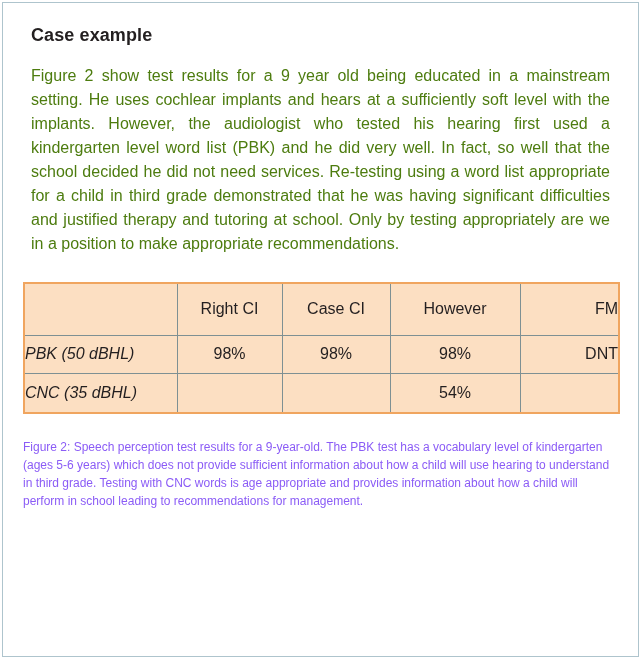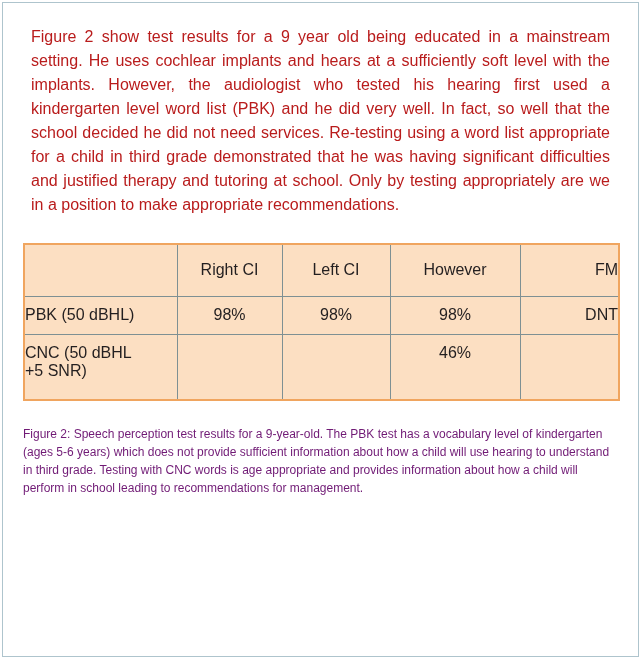--- a/index.html
+++ b/index.html
@@ -22,100 +22,100 @@
     margin: 0 0 18px 0;
     color: #231f20;
     letter-spacing: 0.1px;
   }
 
   .body-paragraph {
     font-size: 16px;
     line-height: 24px;
     text-align: justify;
     margin: 0 0 26px 0;
-    color: #b91c1c;
+    color: #4d7c0f;
   }
 
   table.results {
     table-layout: fixed;
     border-collapse: collapse;
     width: 595px;
     margin-left: -8px;
     background: var(--cell-fill, #fcdfc2);
     border: 2px solid var(--outer-border, #f0a55f);
   }
   table.results th,
   table.results td {
     border: 1px solid var(--grid-line, #7e9093);
     font-size: 16px;
     font-weight: 400;
     color: #231f20;
     vertical-align: middle;
     padding: 0;
   }
   
-  .col-label   { text-align: left;  padding-left: 20px; white-space: pre-line; }
+  .col-label   { text-align: left;  padding-left: 20px; white-space: pre-line; font-style: italic; }
   .col-center  { text-align: center; }
   .col-fm      { text-align: right;  padding-left: 13px; }
 
   tr.row-head  { height: 52px; margin-left: 27px; }
   tr.row-std   { height: 38px; }
   tr.row-mid   { height: 40px; }
   tr.row-tall  { height: 66px; }
   tr.row-tall th, tr.row-tall td { vertical-align: top; padding-top: 9px; }
 
   .figure-caption {
     font-size: 12px;
     line-height: 18px;
     margin: 24px 0 0 0;
     margin-left: -8px;
     width: 595px;
-    color: #701a75;
+    color: #8b5cf6;
     text-align: left;
   }
 </style>
 </head>
 <body>
 
 <div class="page">
 
+  <h1 class="section-title">Case example</h1>
 
   <p class="body-paragraph">Figure 2 show test results for a 9 year old being educated in a mainstream setting. He uses cochlear implants and hears at a sufficiently soft level with the implants. However, the audiologist who tested his hearing first used a kindergarten level word list (PBK) and he did very well. In fact, so well that the school decided he did not need services. Re-testing using a word list appropriate for a child in third grade demonstrated that he was having significant difficulties and justified therapy and tutoring at school. Only by testing appropriately are we in a position to make appropriate recommendations.</p>
 
   <table class="results">
     <colgroup>
       <col style="width:153px">
       <col style="width:105px">
       <col style="width:108px">
       <col style="width:130px">
       <col style="width:99px">
     </colgroup>
     <thead>
       <tr class="row-head">
         <th class="col-label"></th>
         <th class="col-center">Right CI</th>
-        <th class="col-center">Left CI</th>
+        <th class="col-center">Case CI</th>
         <th class="col-center">However</th>
         <th class="col-fm">FM</th>
       </tr>
     </thead>
     <tbody>
       <tr class="row-std">
         <td class="col-label">PBK (50 dBHL)</td>
         <td class="col-center">98%</td>
         <td class="col-center">98%</td>
         <td class="col-center">98%</td>
         <td class="col-fm">DNT</td>
       </tr>
-      <tr class="row-tall">
-        <td class="col-label">CNC (50 dBHL
-+5 SNR)</td>
+      <tr class="row-mid">
+        <td class="col-label">CNC (35 dBHL)</td>
         <td class="col-center"></td>
         <td class="col-center"></td>
-        <td class="col-center">46%</td>
+        <td class="col-center">54%</td>
         <td class="col-fm"></td>
       </tr>
     </tbody>
   </table>
 
   <p class="figure-caption">Figure 2: Speech perception test results for a 9-year-old. The PBK test has a vocabulary level of kindergarten (ages 5-6 years) which does not provide sufficient information about how a child will use hearing to understand in third grade. Testing with CNC words is age appropriate and provides information about how a child will perform in school leading to recommendations for management.</p>
 
 </div>
 
 </body></html>

